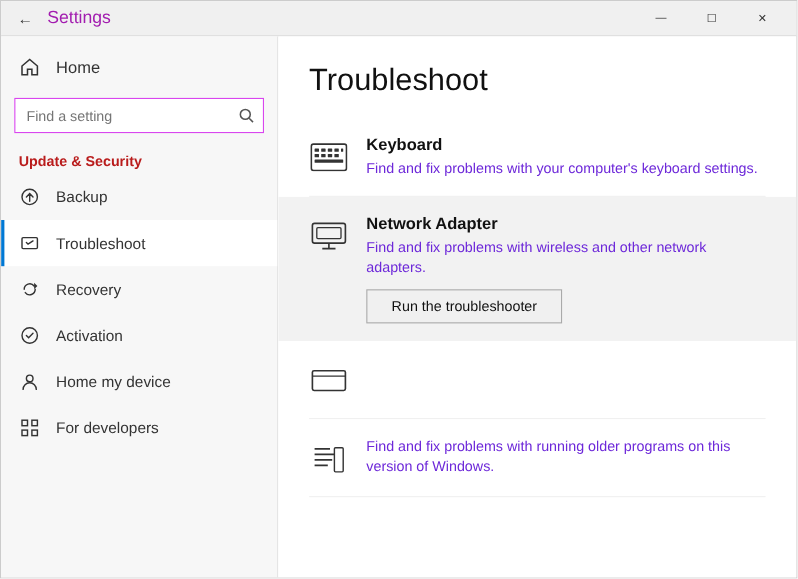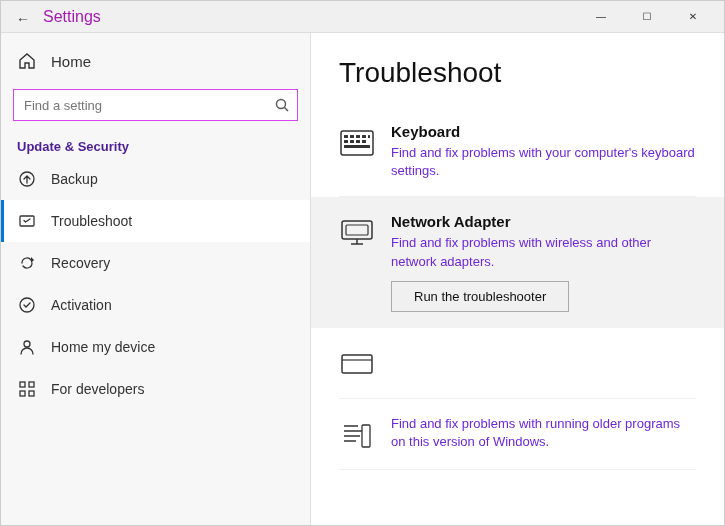--- a/index.html
+++ b/index.html
@@ -67,21 +67,21 @@
 
     
     .content {
       display: flex;
       flex: 1;
       overflow: hidden;
     }
 
     
     .sidebar {
-      width: 310px;
+      width: 252px;
       background: #f7f7f7;
       display: flex;
       flex-direction: column;
       padding-top: 8px;
       flex-shrink: 0;
       border-right: 1px solid #e0e0e0;
     }
 
     .sidebar-home {
       display: flex;
@@ -120,21 +120,21 @@
       justify-content: center;
       cursor: pointer;
       color: #555;
       font-size: 13px;
     }
 
     .section-label {
       padding: 6px 16px 4px 16px;
       font-size: 13px;
       font-weight: 700;
-      color: #4c1d95;
+      color: #b91c1c;
     }
 
     .nav-item {
       display: flex;
       align-items: center;
       padding: 11px 16px;
       font-size: 14px;
       color: #333;
       cursor: pointer;
       gap: 14px;

